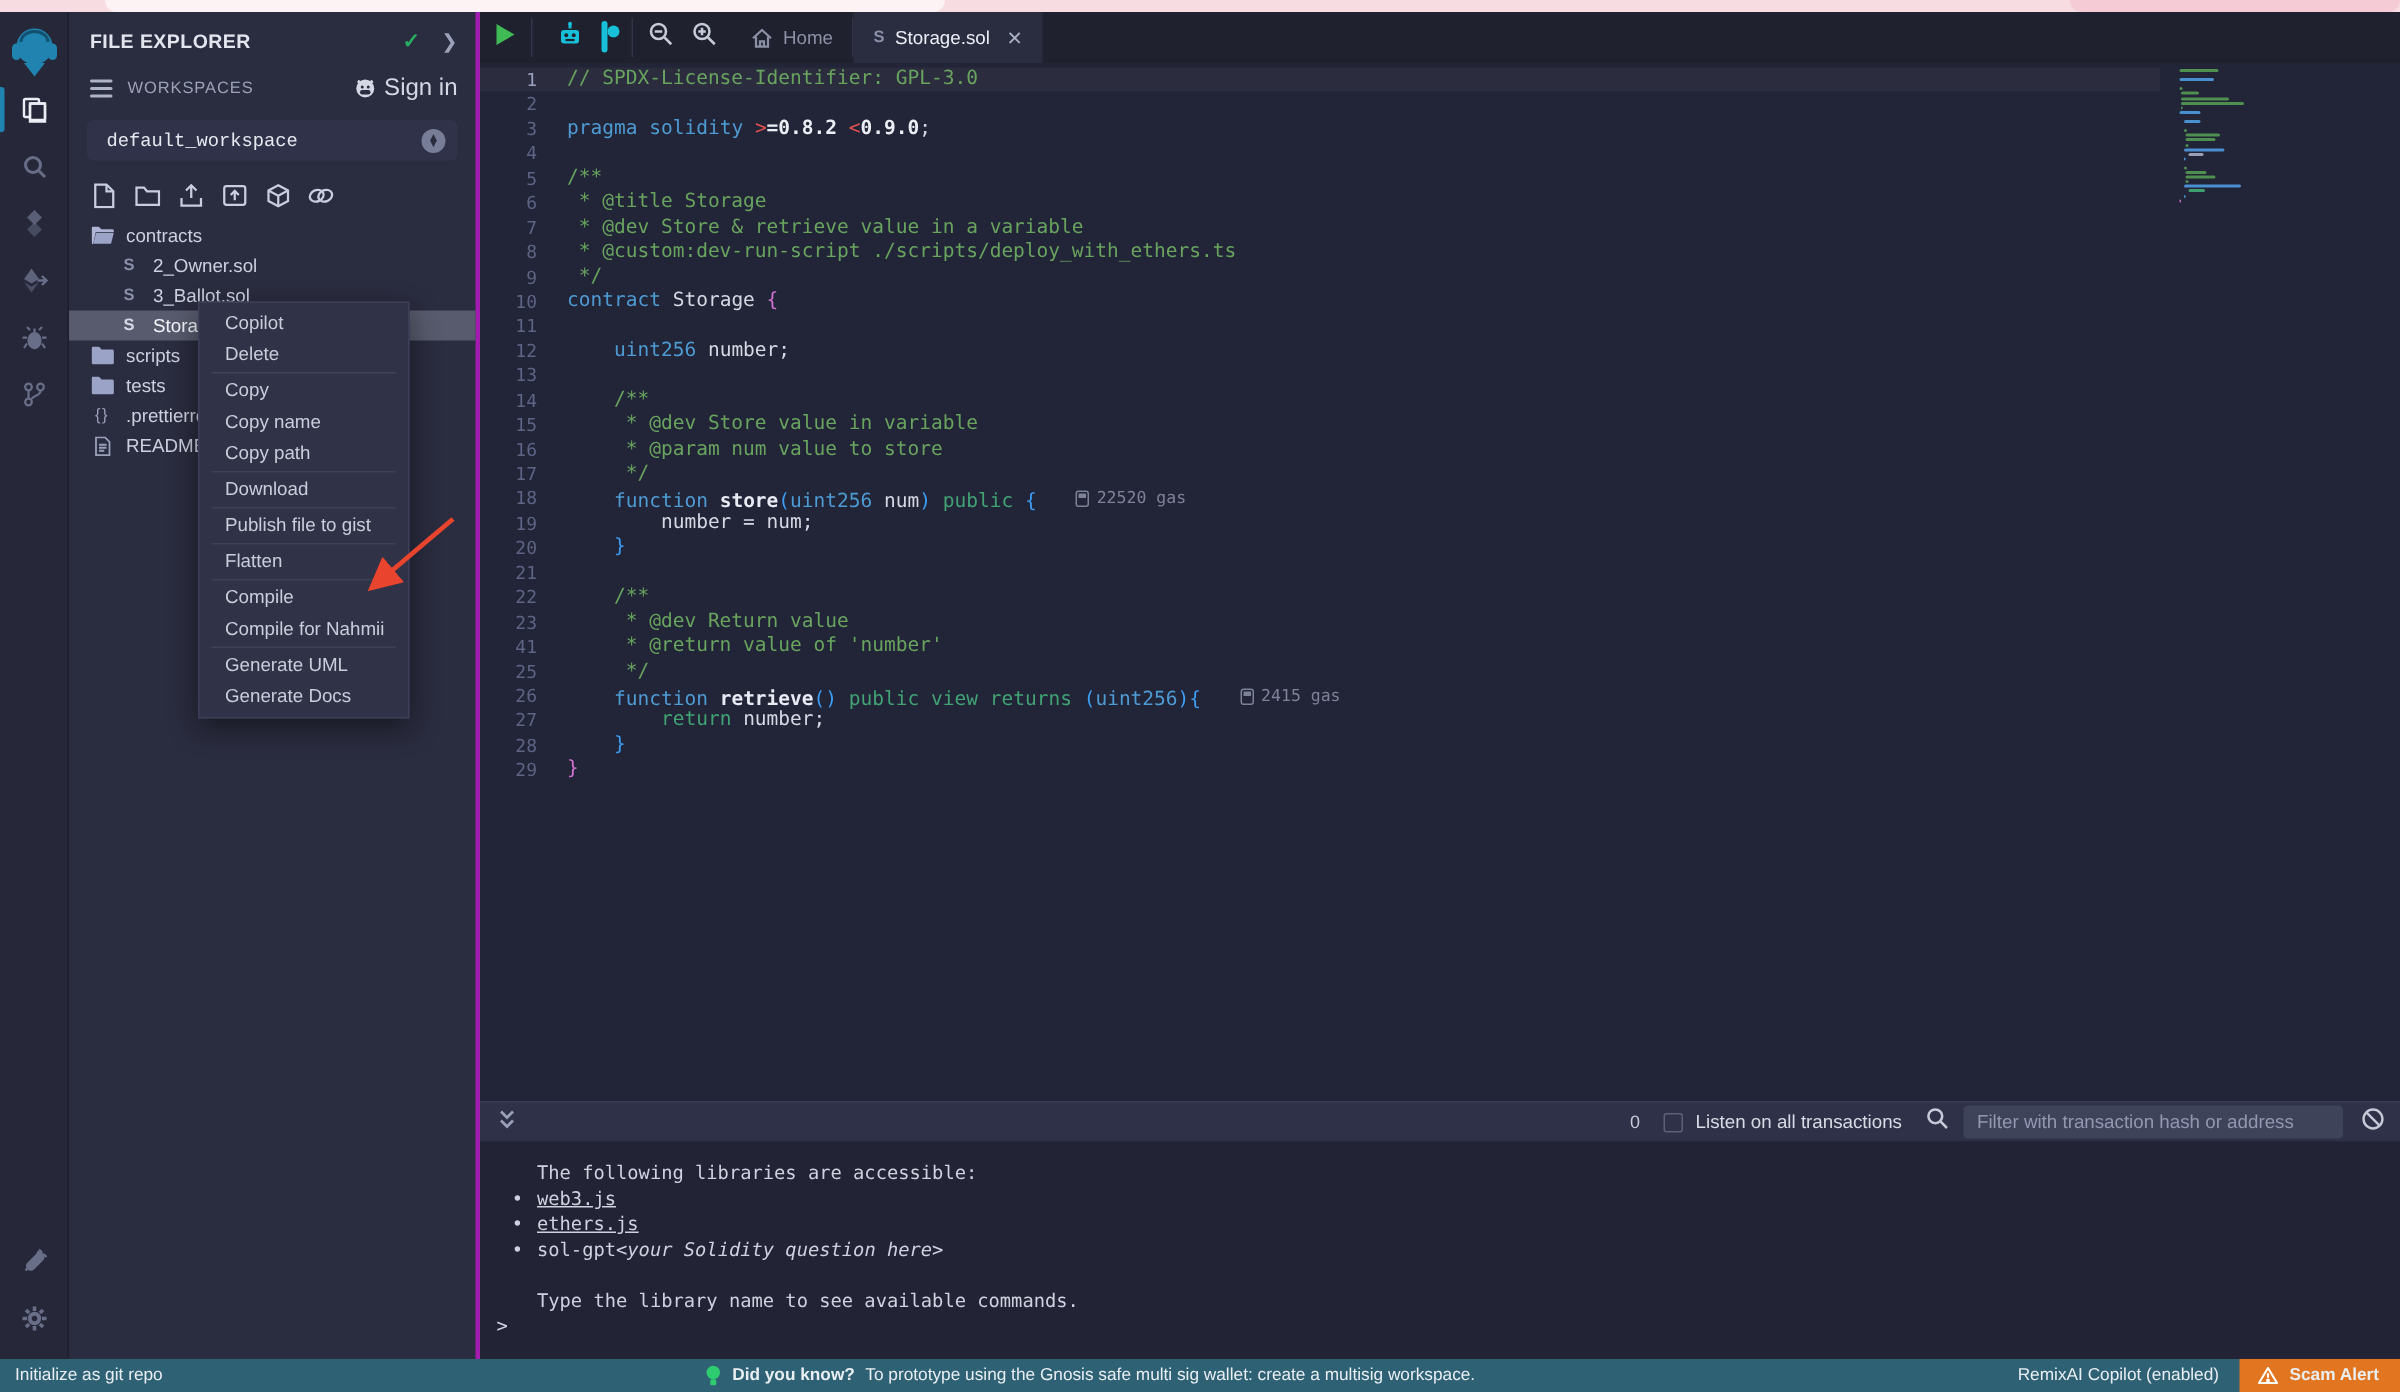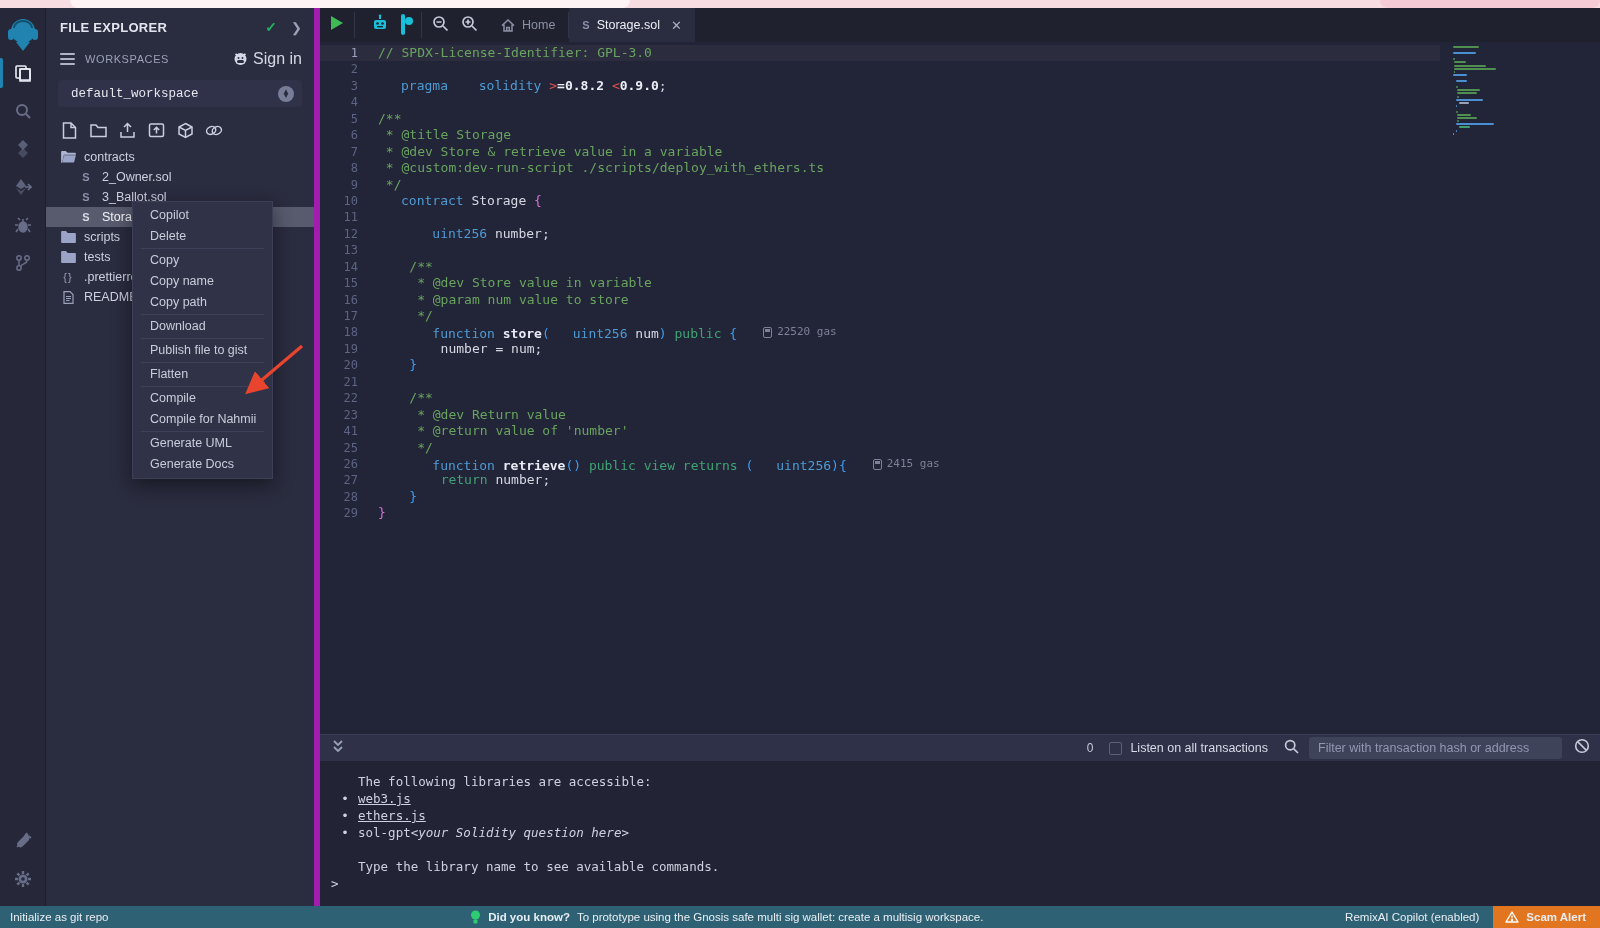--- a/index.html
+++ b/index.html
@@ -23,21 +23,21 @@
   .ab-item { width:46px; height:38px; display:flex; align-items:center; justify-content:center;
     position:relative; color:#686d88; }
   .ab-item.active { color:#eceef6; }
   .ab-item.active::before { content:""; position:absolute; left:0; top:4px; width:3px; height:30px;
     background:#2083b0; border-radius:0 2px 2px 0; }
   .ab-item svg { display:block; }
   .ab-spacer { flex:1; }
   .ab-bottom { margin-bottom:8px; display:flex; flex-direction:column; align-items:center; }
 
   
-  .side-panel { width:274px; background:#2a2c3f; position:relative; border-right:6px solid #a21caf;
+  .side-panel { width:274px; background:#2a2c3f; position:relative; border-right:3px solid #a21caf;
     color:#ccd0df; }
   .sp-header { height:38px; display:flex; align-items:center; padding:0 12px 0 14px; }
   .sp-title { font-size:13px; font-weight:700; letter-spacing:.3px; color:#e3e5ee; flex:1; }
   .sp-check { color:#27ae60; font-size:14px; font-weight:700; margin-right:14px; }
   .sp-chevron { color:#9ba1b8; font-size:13px; }
   .sp-workspaces { height:26px; display:flex; align-items:center; padding:0 12px 0 14px; }
   .hamburger { width:15px; display:inline-block; margin-right:10px; }
   .hamburger i { display:block; height:2px; background:#aeb3c7; margin:3px 0; border-radius:1px; }
   .ws-label { font-size:11px; letter-spacing:.6px; color:#9ba1b8; flex:1; }
   .sign-in { display:flex; align-items:center; gap:5px; font-size:16px; color:#d4d8e4; cursor:pointer; }
@@ -85,21 +85,21 @@
 
   
   .editor { height:692px; background:#222437; position:relative; flex:none;
     font-family:"DejaVu Sans Mono","Liberation Mono",monospace; }
   .code-lines { position:absolute; left:0; top:3px; right:160px; }
   .code-line { display:flex; height:16.45px; line-height:16.45px; font-size:13px; white-space:pre; }
   .code-line.hl { background:rgba(255,255,255,.045); }
   .gutter { width:58px; text-align:right; padding-right:20px; color:#5d6484; font-size:12px; flex:none; }
   .code-line.hl .gutter { color:#9aa2c0; }
   .code { flex:1; }
-  .c { color:#69a45f; } .k { color:#4e9bd4;margin-left:23px; } .g { color:#41a374; } .o { color:#e0524f; }
+  .c { color:#69a45f; } .k { color:#4e9bd4; } .g { color:#41a374; } .o { color:#e0524f; }
   .w { color:#d6d9e4; } .n { color:#eceef5; font-weight:700; } .fn { color:#e8ebf4; font-weight:700; }
   .b1 { color:#d272d2; } .b2 { color:#3d9df3; }
   .gas-chip { display:inline-flex; align-items:center; gap:5px; margin-left:26px;
     color:#7d8299; font-size:11px; font-family:"DejaVu Sans Mono",monospace; }
   .gas-chip .pump { width:9px; height:11px; border:1px solid #7d8299; border-radius:2px; position:relative; display:inline-block; }
   .gas-chip .pump::after { content:""; position:absolute; left:1px; top:1px; right:1px; height:3px; background:#7d8299; }
 
   
   .minimap { position:absolute; right:93px; top:4px; width:54px; }
   .minimap .mm { height:2px; margin-bottom:1.1px; border-radius:1px; }

